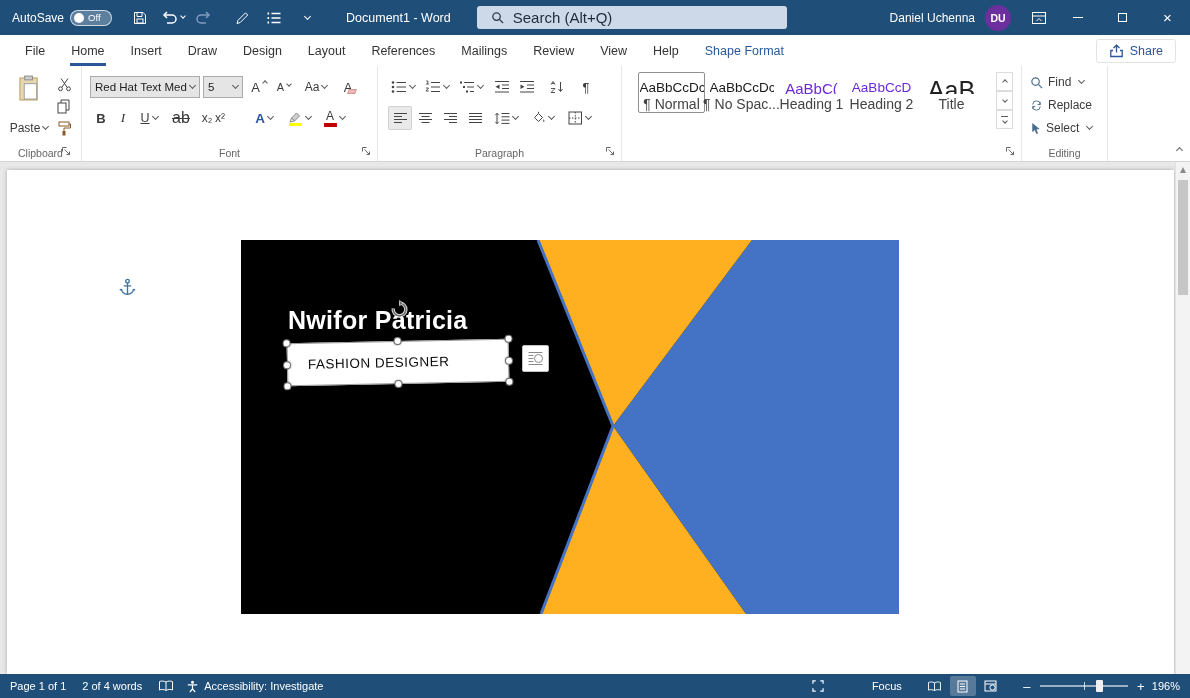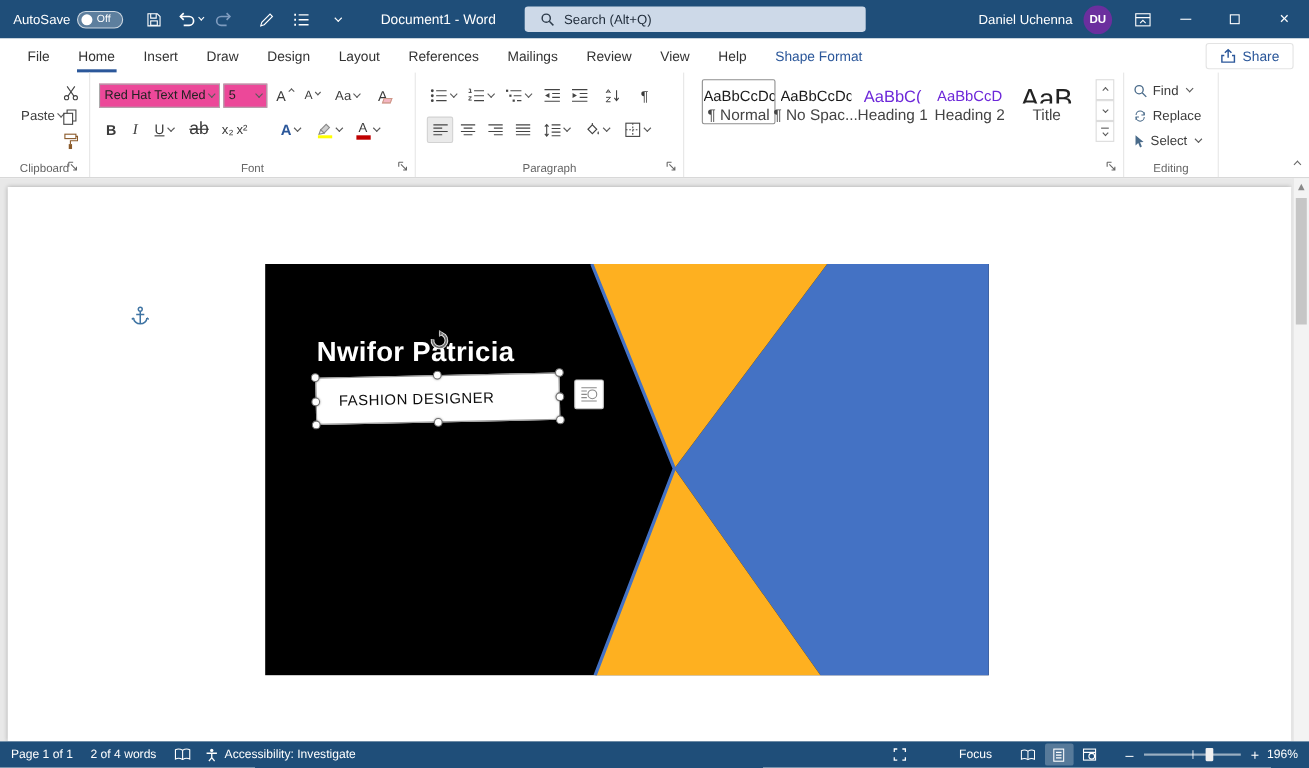--- a/index.html
+++ b/index.html
@@ -13,21 +13,21 @@
   .tb-text { font-size:12px; color:#fff; }
   .autosave { display:flex; align-items:center; gap:6px; margin-left:12px; }
   .toggle { width:42px; height:16px; background:rgba(255,255,255,.28); border:1px solid rgba(255,255,255,.7);
             border-radius:9px; display:flex; align-items:center; gap:4px; padding:0 3px; }
   .knob { width:10px; height:10px; background:#fff; border-radius:50%; }
   .toggle-label { font-size:9.5px; color:#fff; }
   .tb-btn { height:28px; min-width:28px; display:flex; align-items:center; justify-content:center; margin:0 2px; border-radius:2px; }
   .doc-title { font-size:12.5px; color:#fff; margin-left:24px; white-space:nowrap; }
   .search { width:310px; height:23px; margin-left:26px; background:#cdd9e8; border-radius:3px;
             display:flex; align-items:center; gap:9px; padding-left:14px; }
-  .search-text { font-size:12px; color:#1e2a38; }
+  .search-text { font-size:15px; color:#1e2a38; }
   .spacer { flex:1; }
   .user { font-size:12px; color:#fff; white-space:nowrap; }
   .avatar { width:26px; height:26px; border-radius:50%; background:#6b2f9e; color:#fff; font-size:10.5px;
             font-weight:bold; display:flex; align-items:center; justify-content:center; margin:0 12px 0 10px; }
   .win-btn { width:45px; height:35px; display:flex; align-items:center; justify-content:center; color:#fff; font-size:15px; }
   .min-line { width:10px; border-top:1px solid #fff; display:inline-block; }
   .max-box { width:9px; height:9px; border:1px solid #fff; display:inline-block; }
 
   
   .chev { display:inline-block; width:5px; height:5px; border-right:1.2px solid #5a5a5a;
@@ -45,21 +45,21 @@
   .share-btn { margin-left:auto; margin-right:14px; display:flex; align-items:center; gap:6px; color:#2b579a;
                font-size:12.5px; border:1px solid #e3e3e3; border-radius:3px; padding:4px 12px; }
 
   
   .ribbon { position:absolute; top:66px; left:0; right:0; height:96px; background:#fff; border-bottom:1px solid #d4d4d4; }
   .rgroup { position:absolute; top:0; height:95px; border-right:1px solid #e6e6e6; }
   .glabel { position:absolute; bottom:2px; width:100%; text-align:center; font-size:10.5px; color:#666; }
   .launcher { position:absolute; bottom:5px; right:6px; line-height:0; }
   .rbtn { position:absolute; display:flex; align-items:center; justify-content:center; color:#3b3b3b; border-radius:2px; font-size:12px; }
   .rbtn.activeish { background:#eaeaea; border:1px solid #d2d2d2; }
-  .combo { position:absolute; height:22px; border:1px solid #ababab; background:#ec4899; display:flex;
+  .combo { position:absolute; height:22px; border:1px solid #ababab; background:#e5e5e5; display:flex;
            align-items:center; font-size:11.5px; color:#222; padding:0 4px; justify-content:space-between; }
   .glyph-b { font-weight:bold; font-size:13px; }
   .glyph-i { font-style:italic; font-family:"Liberation Serif", serif; font-size:13.5px; }
   .glyph-u { text-decoration:underline; font-size:12.5px; }
   .glyph-strike { text-decoration:line-through; font-size:16px; }
   .glyph-sub, .glyph-sup { font-size:12px; }
   .glyph-case { font-size:12px; }
   .glyph-A-effects { color:#2b579a; font-weight:bold; font-size:13.5px; }
   .colbar { display:block; width:13px; height:4px; margin-top:1px; }
   .stack { display:flex; flex-direction:column; align-items:center; line-height:1; }
@@ -220,21 +220,21 @@
       <path d="M7.5 8.5 V1.5 M4.5 4 l3-2.8 3 2.8" fill="none" stroke="#2b579a" stroke-width="1.3"></path>
       <path d="M4 6.5 H1.8 v6 h11.4 v-6 H11" fill="none" stroke="#2b579a" stroke-width="1.3"></path>
     </svg>
     <span>Share</span>
   </span>
 </div>
 
 <div class="ribbon">
 
   <div class="rgroup" style="left:0; width:82px;">
-    <div class="rbtn" style="left:8px; top:6px; width:42px; height:66px; flex-direction:row; gap:19px;">
+    <div class="rbtn" style="left:8px; top:6px; width:42px; height:66px; flex-direction:column; gap:19px;">
       <svg width="23" height="27" viewBox="0 0 24 28">
         <rect x="2" y="3" width="18" height="23" fill="#e8d8b0" stroke="#b89a5a"></rect>
         <rect x="7" y="1" width="8" height="4" fill="#cfcfcf" stroke="#888"></rect>
         <rect x="6.5" y="9" width="13" height="16" fill="#fff" stroke="#9a9a9a"></rect>
       </svg>
       <span style="display:flex;align-items:center;">
         <span>Paste</span>
         <span class="chev"></span>
       </span>
     </div>

